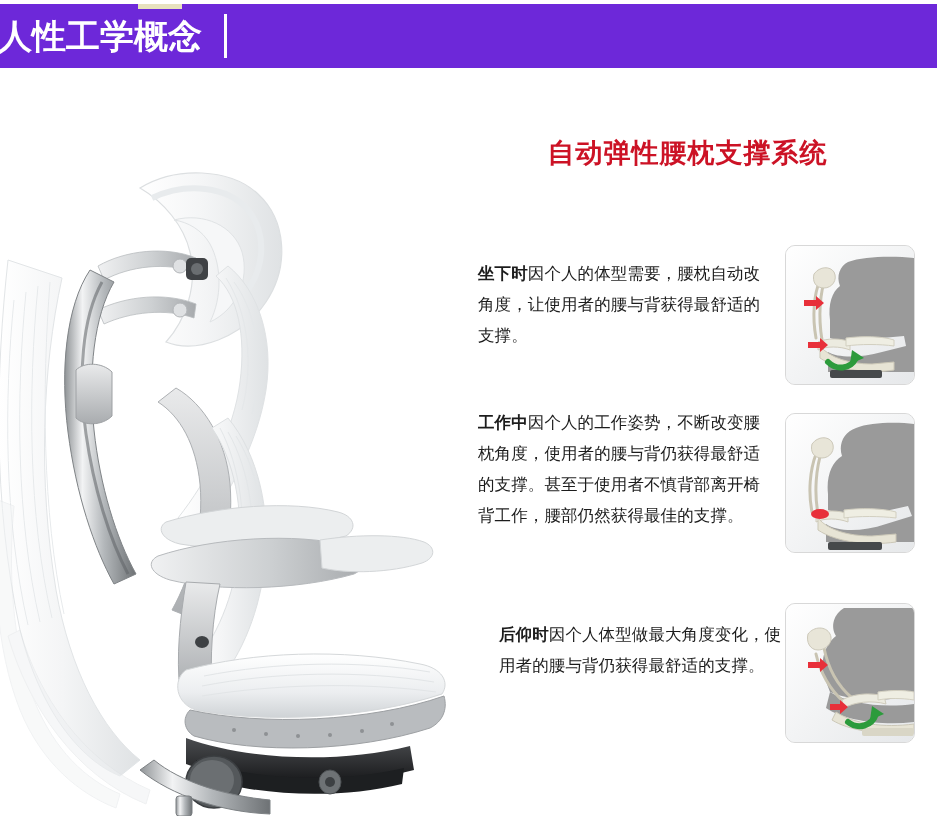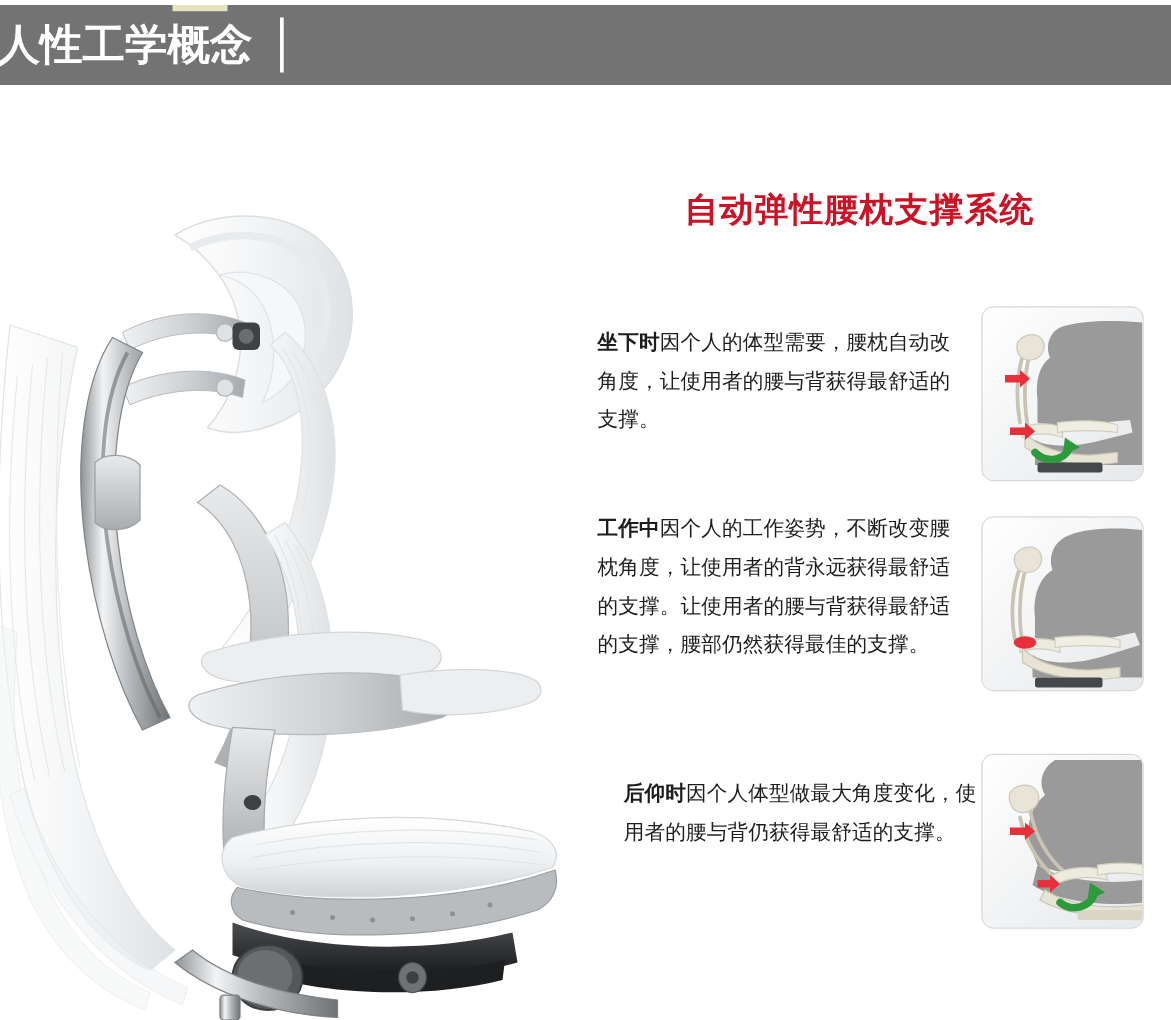--- a/index.html
+++ b/index.html
@@ -6,21 +6,21 @@
   body{
     width:937px;height:816px;overflow:hidden;background:#ffffff;
     font-family:"DejaVu Sans","Liberation Sans",sans-serif;
     -webkit-font-smoothing:antialiased;
   }
   .page{position:relative;width:937px;height:816px;background:#fff;overflow:hidden;}
 
   
   .header-band{
     position:absolute;left:0;top:4px;width:937px;height:64px;
-    background:#737373;
+    background:#6d28d9;
   }
   .header-notch{
     position:absolute;left:138px;top:0;width:44px;height:5px;
     background:#e7e1be;
   }
   .header-inner{
     position:absolute;left:0;top:0;width:937px;height:64px;
     display:flex;align-items:center;
   }
   .title-cn{
@@ -48,21 +48,21 @@
     position:absolute;left:-10px;top:70px;width:470px;height:746px;
     overflow:hidden;
   }
   .chair-photo svg{display:block;}
 
   
   .content{
     position:absolute;left:420px;top:130px;width:517px;height:686px;
   }
   .heading-cn{
-    position:absolute;left:18px;top:24px;width:499px;
+    position:absolute;left:18px;top:8px;width:499px;
     text-align:center;
     color:#cc1225;font-size:27px;font-weight:bold;line-height:1.1;
     font-family:"DejaVu Sans","Liberation Sans",sans-serif;
     letter-spacing:1px;
   }
   .heading-en{
     position:absolute;left:0px;top:54px;width:517px;
     text-align:center;
     color:#d02030;font-size:23px;font-weight:normal;line-height:1.1;
     font-family:"Liberation Sans","DejaVu Sans",sans-serif;
@@ -284,21 +284,21 @@
               <path d="M22 96 L 34 96 L 34 92 L 42 99 L 34 106 L 34 102 L 22 102 Z"></path>
             </g>
 
             <path d="M42 116 C 50 124, 64 124, 70 112" fill="none" stroke="#2c9b3c" stroke-width="6" stroke-linecap="round"></path>
             <path d="M66 104 L 78 112 L 64 118 Z" fill="#2c9b3c"></path>
           </svg>
         </div>
       </div>
 
       <div class="row" style="height:190px;">
-        <div class="row-text" style="width:290px;margin-left:58px;margin-top:12px;"><b>工作中</b><span>因个人的工作姿势，不断改变腰枕角度，让使用者的背永远获得最舒适的支撑。让使用者的腰与背获得最舒适的支撑，腰部仍然获得最佳的支撑。</span></div>
+        <div class="row-text" style="width:290px;margin-left:58px;margin-top:12px;"><b>工作中</b><span>因个人的工作姿势，不断改变腰枕角度，使用者的腰与背仍获得最舒适的支撑。甚至于使用者不慎背部离开椅背工作，腰部仍然获得最佳的支撑。</span></div>
         <div class="thumb" style="left:365px;top:18px;">
           <svg width="128" height="138" viewBox="0 0 128 138" xmlns="http://www.w3.org/2000/svg">
             <rect x="0" y="0" width="128" height="138" fill="url(#bg1)"></rect>
 
             <path d="M70 14 C 58 18, 52 30, 56 42 C 46 48, 40 62, 42 80
                      L 42 96 C 58 102, 84 102, 104 96 L 122 92 L 126 102
                      L 100 110 C 76 118, 52 118, 40 110 L 40 128 L 128 128 L 128 10
                      C 112 8, 84 8, 70 14 Z" fill="#9a9a9a"></path>
 
             <g stroke="#c9c4b2" stroke-width="3" fill="none" stroke-linecap="round">

